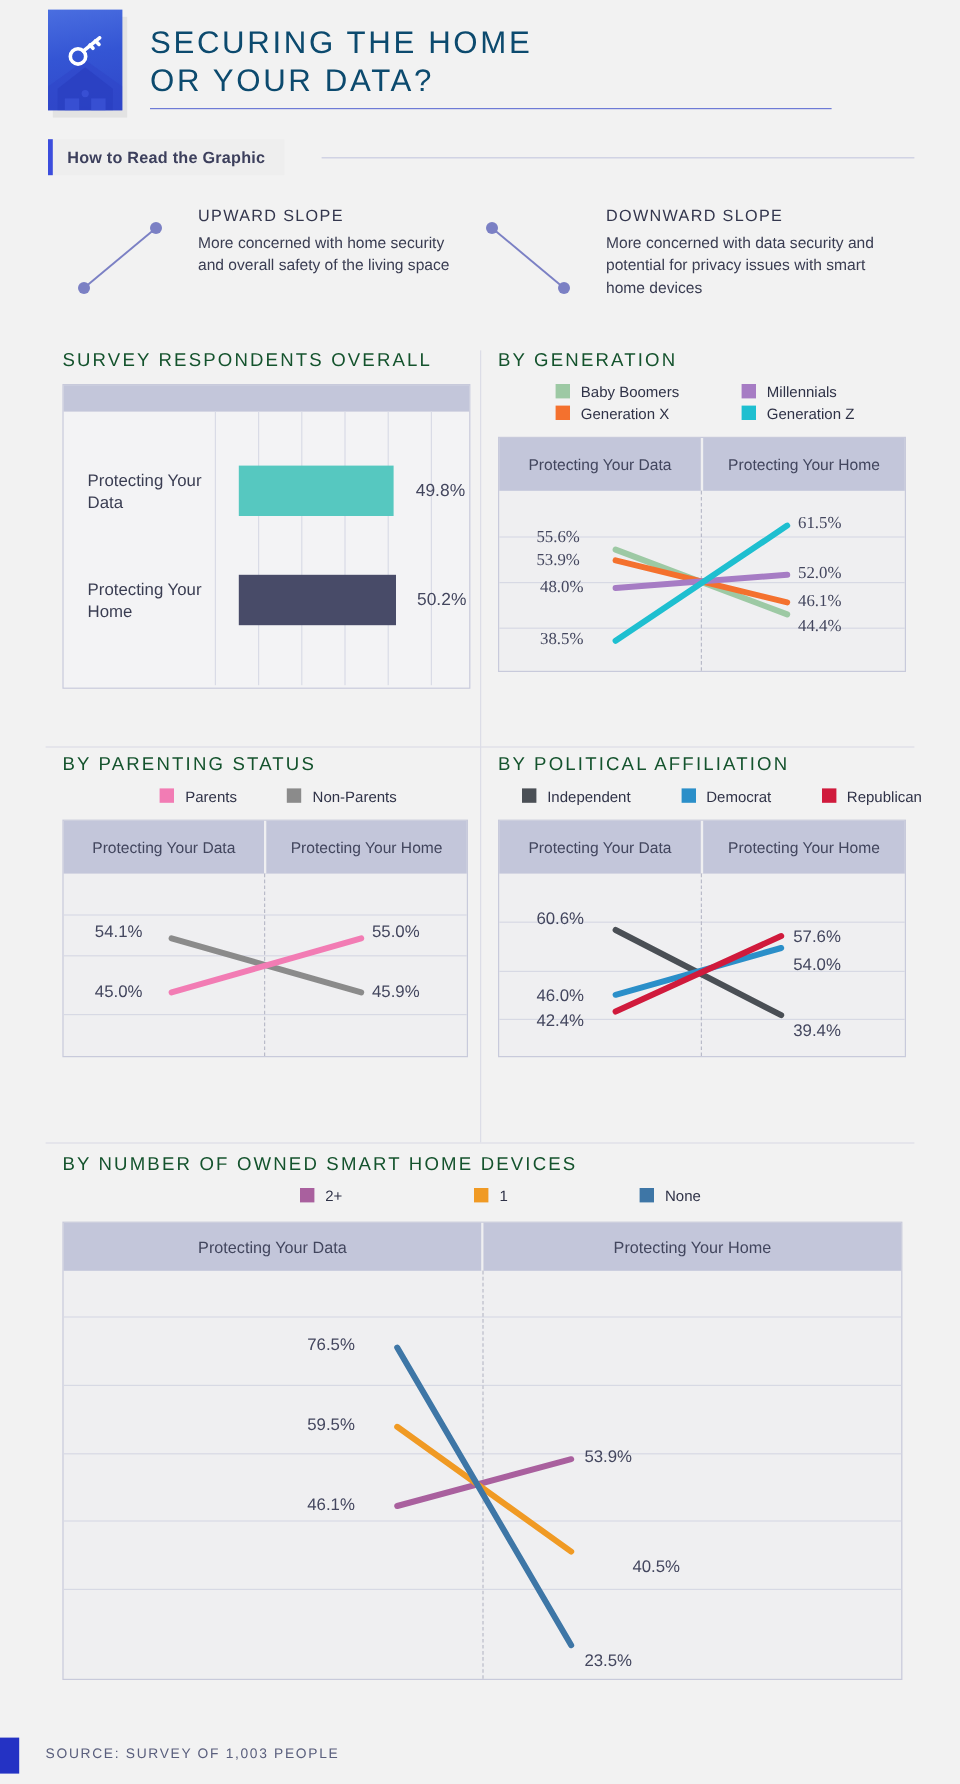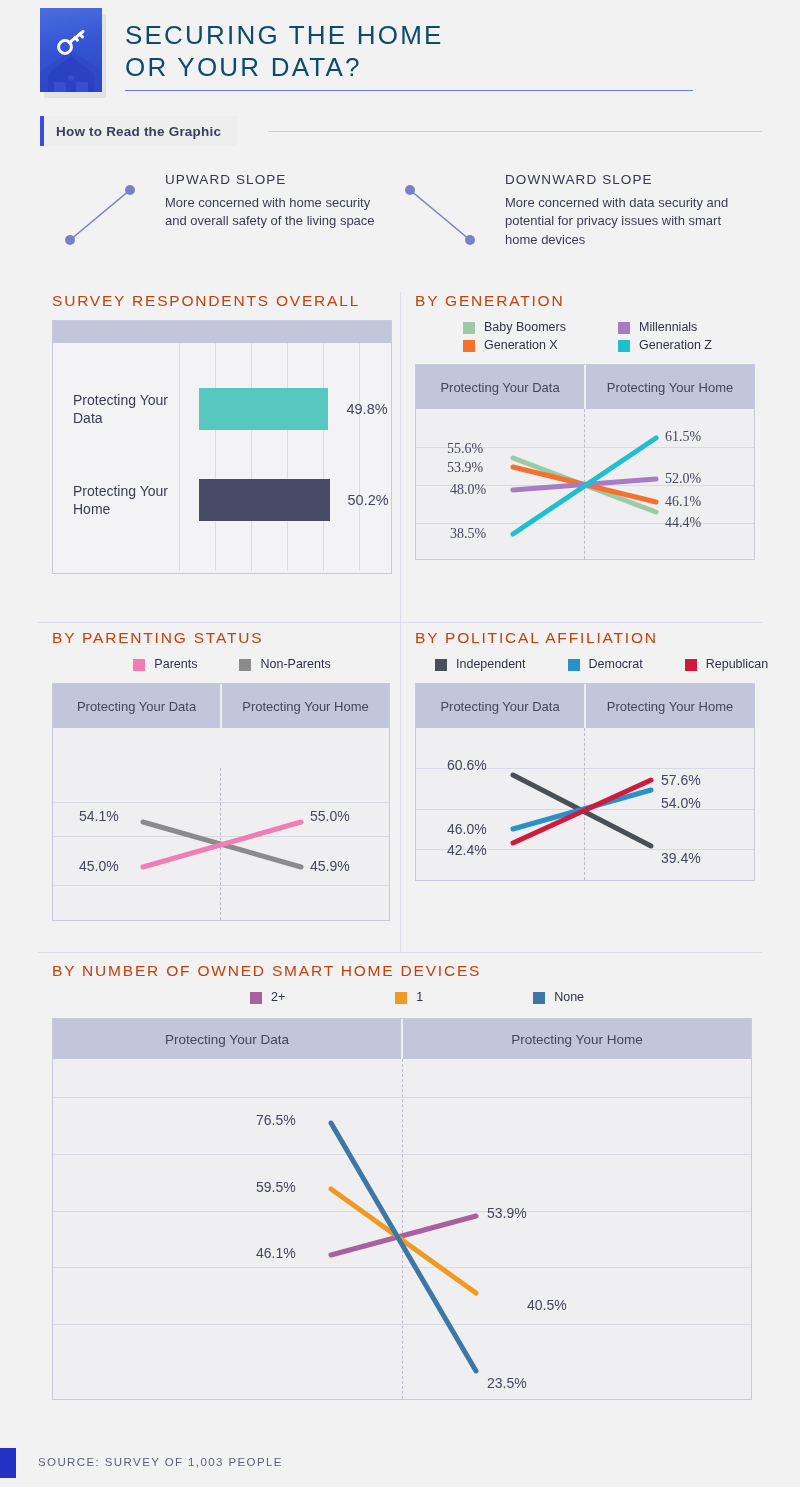--- a/index.html
+++ b/index.html
@@ -54,26 +54,26 @@
   .explain-svg{position:absolute;left:0;top:4px;}
   .explain-txt{position:absolute;left:105px;top:0;width:230px;}
   .explain-head{font-size:13.5px;letter-spacing:1.1px;color:#33364d;margin-bottom:7px;}
   .explain-body{font-size:13px;line-height:1.42;color:#3a3d52;}
   
   .grid{position:relative;}
   .vdiv{position:absolute;left:400px;top:0;width:1px;background:#dcdde7;}
   .hdiv{position:absolute;left:38px;right:38px;height:1px;background:#dcdde7;}
   .panel{position:absolute;}
   .panel-title{
-    font-size:15.5px;letter-spacing:1.8px;color:#c2410c;font-weight:400;
+    font-size:15.5px;letter-spacing:1.8px;color:#14532d;font-weight:400;
     margin-bottom:10px;white-space:nowrap;
   }
   .legend{display:flex;align-items:center;margin-bottom:12px;}
   .legend.center{justify-content:center;}
-  .legend-item{display:flex;align-items:flex-end;margin-right:22px;padding-left:20px;}
+  .legend-item{display:flex;align-items:flex-start;margin-right:22px;padding-left:20px;}
   .legend-item:last-child{margin-right:0;}
   .swatch{width:12px;height:12px;margin-right:9px;display:inline-block;flex:none;}
   .legend-label{font-size:12.5px;color:#2f3247;}
   .legend-grid{display:grid;grid-template-columns:155px 155px;row-gap:4px;margin-bottom:12px;margin-left:28px;}
   .legend-grid .legend-item{margin-right:0;}
   
   .slope-box{position:relative;border:1px solid #c8cadb;background:#efeff1;}
   .slope-head{display:flex;height:44px;}
   .slope-head-cell{
     flex:1;background:#c3c6da;display:flex;align-items:center;justify-content:center;
@@ -247,21 +247,21 @@
       <div class="legend-item">
         <span class="swatch" style="background:#8b8b8b"></span>
         <span class="legend-label">Non-Parents</span>
       </div>
     </div>
     <div class="slope-box" style="width:336px;">
       <div class="slope-head">
         <div class="slope-head-cell first">Protecting Your Data</div>
         <div class="slope-head-cell">Protecting Your Home</div>
       </div>
-      <div class="slope-body" style="height:152px;margin-top:40px;">
+      <div class="slope-body" style="height:152px;">
         <div class="rowline" style="top:34px;"></div>
         <div class="rowline" style="top:68px;"></div>
         <div class="rowline" style="top:117px;"></div>
         <div class="midline" style="left:167px;"></div>
         <svg class="slope-svg" width="336" height="152">
           <line x1="90" y1="54" x2="248" y2="99" stroke="#8b8b8b" stroke-width="5" stroke-linecap="round"></line>
           <line x1="90" y1="99" x2="248" y2="54" stroke="#f27cb4" stroke-width="5" stroke-linecap="round"></line>
         </svg>
         <div class="dlabel" style="left:26px;top:40px;">54.1%</div>
         <div class="dlabel" style="left:26px;top:90px;">45.0%</div>

